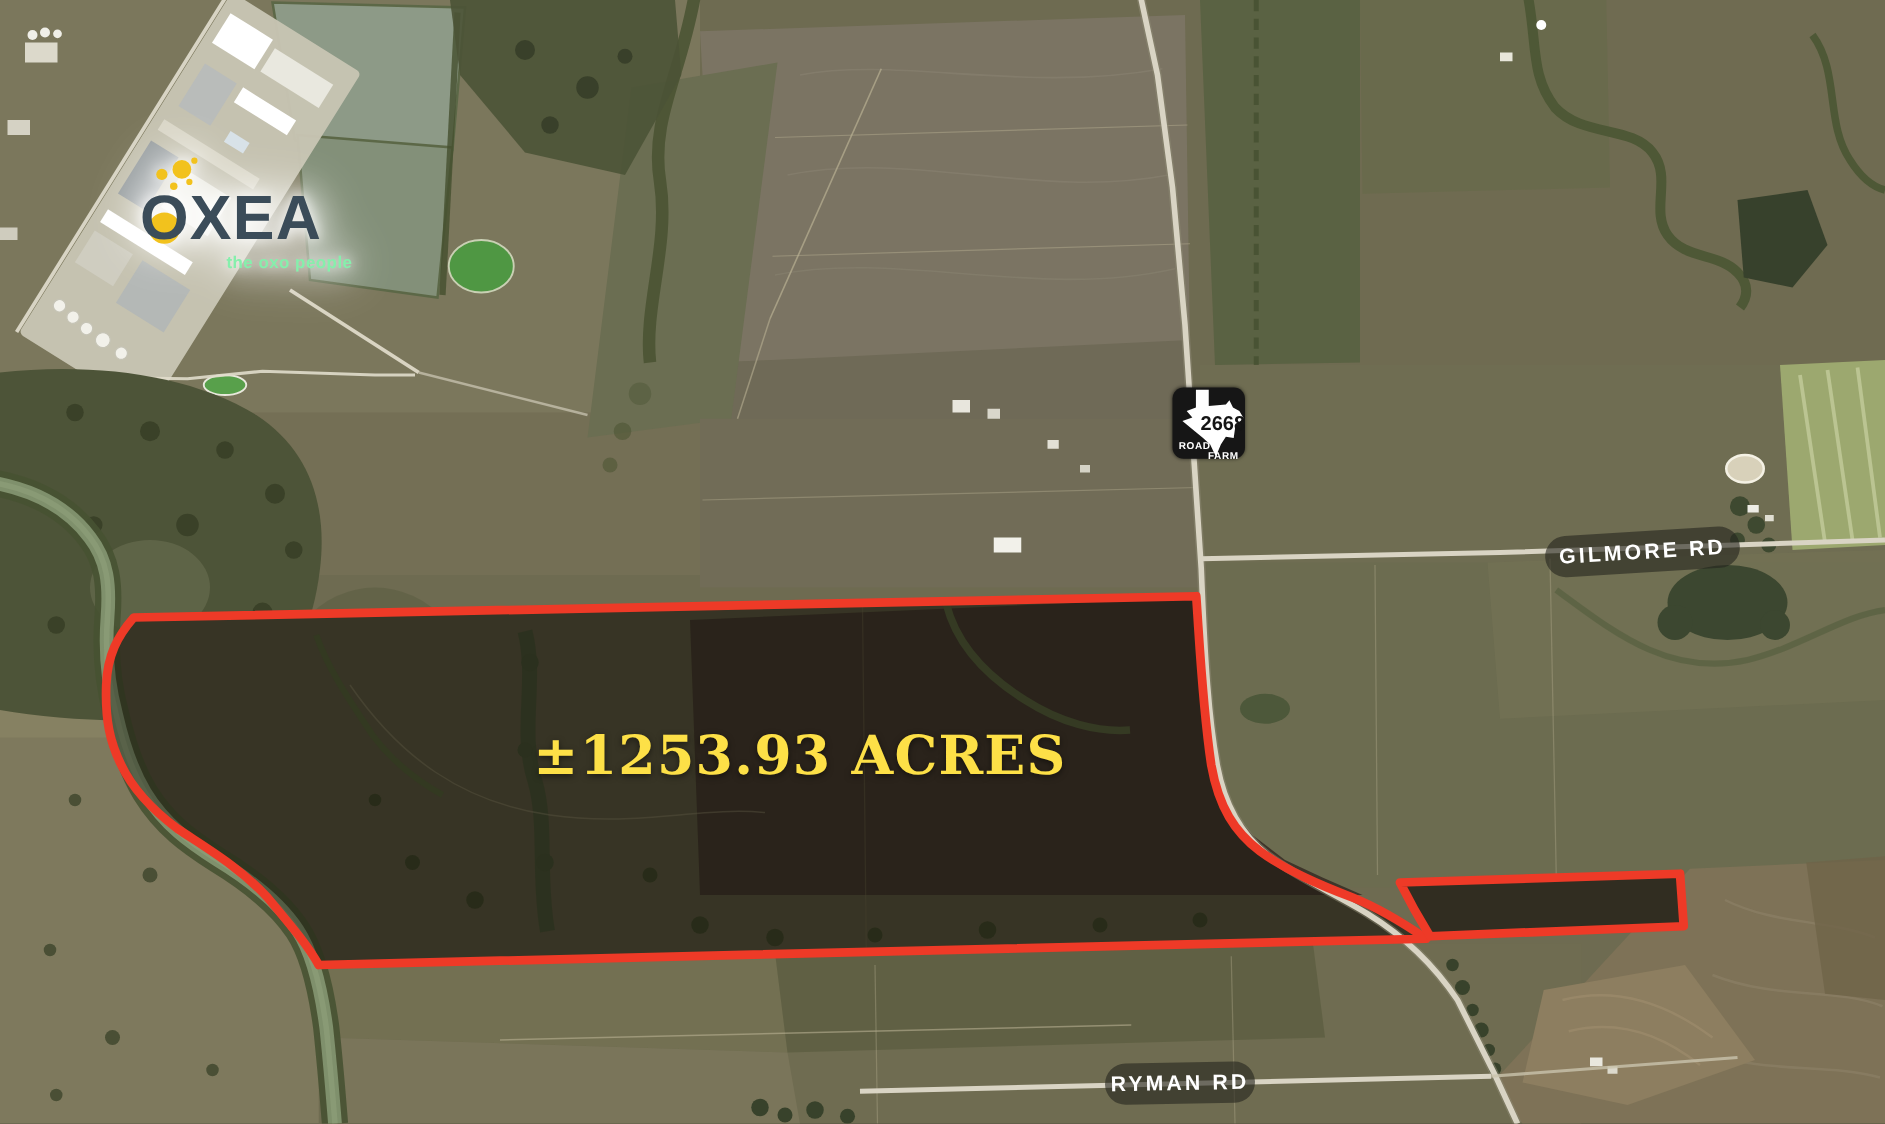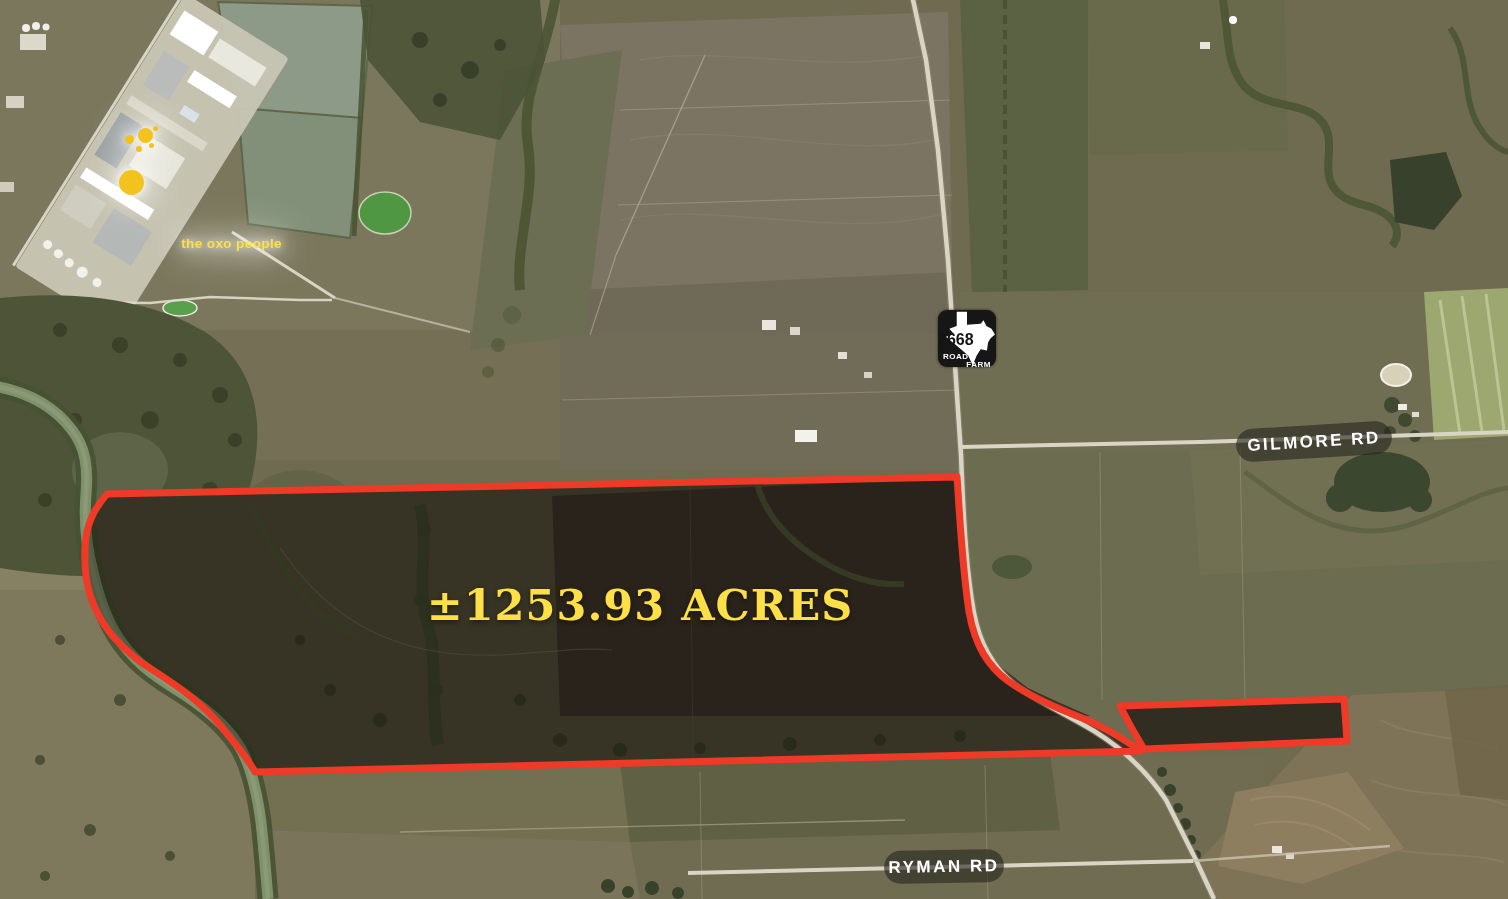--- a/index.html
+++ b/index.html
@@ -13,21 +13,21 @@
   .bubble{position:absolute;border-radius:50%;background:#f2c21d;}
   .b1{left:26px;top:6px;width:15px;height:15px;}
   .b2{left:13px;top:13px;width:9px;height:9px;}
   .b3{left:24px;top:24px;width:6px;height:6px;}
   .b4{left:37px;top:21px;width:5px;height:5px;}
   .b5{left:41px;top:4px;width:5px;height:5px;}
   .o-disc{position:absolute;left:7px;top:48px;width:25px;height:25px;border-radius:50%;background:#f2c21d;}
   .logo-word{position:absolute;left:0;top:27px;font-size:50px;font-weight:bold;
              letter-spacing:1px;color:#3b4c59;line-height:1;}
   .logo-tag{position:absolute;left:32px;top:80px;width:138px;text-align:right;
-            font-size:13.5px;font-weight:bold;color:#fde047;letter-spacing:.4px;margin-top:34px;}
+            font-size:13.5px;font-weight:bold;color:#86efac;letter-spacing:.4px;}
 
   
   .acres{position:absolute;left:400px;top:580px;width:480px;text-align:center;color:#fde047;}
   .acres-line1{font-family:"DejaVu Serif",serif;font-weight:bold;font-size:43px;
                letter-spacing:1px;text-shadow:0 2px 5px rgba(0,0,0,.5);}
   .acres-line2{font-weight:bold;font-size:25px;letter-spacing:12px;padding-left:12px;
                margin-top:5px;text-shadow:0 2px 4px rgba(0,0,0,.5);}
 
   
   .pill{position:absolute;background:rgba(36,36,30,.6);border-radius:17px;
@@ -35,21 +35,21 @@
         color:#fff;font-weight:bold;font-size:17px;letter-spacing:2.5px;}
   .gilmore{left:1236px;top:425px;width:156px;height:33px;transform:rotate(-3.5deg);}
   .ryman{left:884px;top:850px;width:120px;height:33px;transform:rotate(-1deg);}
 
   
   .fm-sign{position:absolute;left:938px;top:310px;width:58px;height:57px;
            background:#161616;border-radius:9px;box-shadow:0 0 3px rgba(0,0,0,.6);}
   .fm-sign svg{position:absolute;left:0;top:0;}
   .fm-top{position:absolute;top:6px;right:5px;font-size:8px;font-weight:bold;color:#fff;letter-spacing:.5px;margin-top:44px;}
   .fm-bottom{position:absolute;bottom:6px;left:5px;font-size:8px;font-weight:bold;color:#fff;letter-spacing:.5px;}
-  .fm-num{position:absolute;top:21px;left:0;right:0;text-align:left;
+  .fm-num{position:absolute;top:21px;left:0;right:0;text-align:right;
           font-size:16px;font-weight:bold;color:#141414;letter-spacing:0;}
 </style>
 </head>
 <body>
 
 <div class="stage">
 
 <svg width="1508" height="899" viewBox="0 0 1508 899">
 
   <g>
@@ -280,20 +280,21 @@
   </g>
 </svg>
 
   <div class="logo">
     <span class="bubble b1"></span>
     <span class="bubble b2"></span>
     <span class="bubble b3"></span>
     <span class="bubble b4"></span>
     <span class="bubble b5"></span>
     <span class="o-disc"></span>
+    <div class="logo-word">OXEA</div>
     <div class="logo-tag">the oxo people</div>
   </div>
 
   <div class="fm-sign">
     <svg width="58" height="57" viewBox="0 0 100 100">
       <polygon fill="#ffffff" points="32,3 50,3 50,26 74,24 79,18 84,28 93,33 99,43 91,50 87,57 85,71 74,69 67,80 60,97 52,80 42,71 30,61 13,47 27,42 19,33 32,28"></polygon>
     </svg>
     <span class="fm-top">FARM</span>
     <span class="fm-num">2668</span>
     <span class="fm-bottom">ROAD</span>

